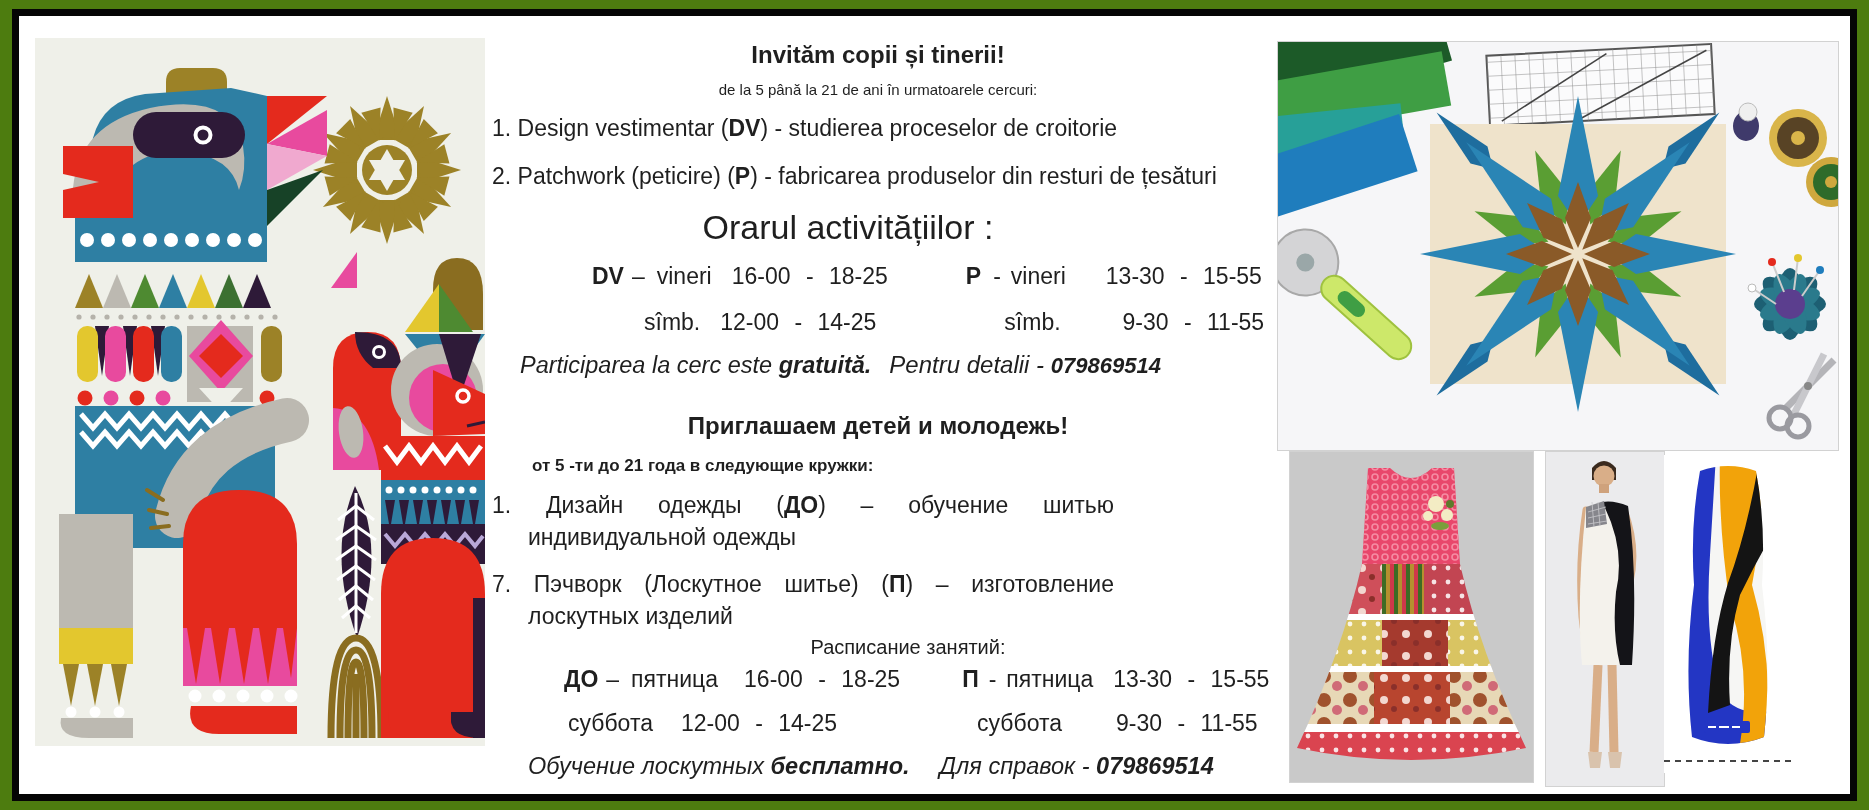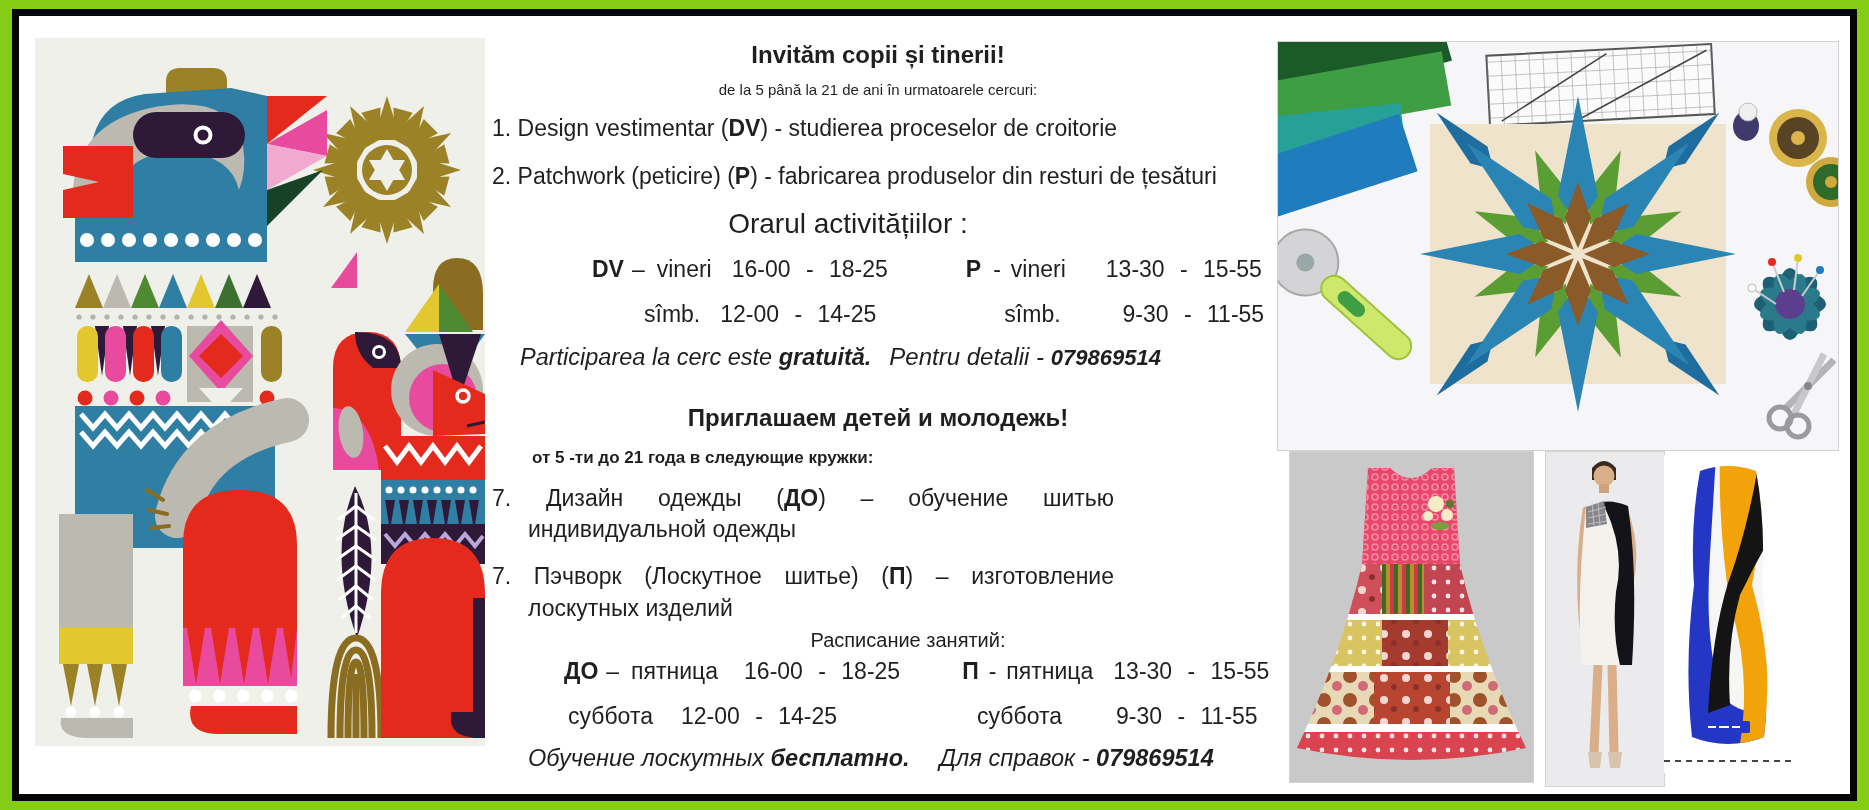--- a/index.html
+++ b/index.html
@@ -1,27 +1,27 @@
 <!DOCTYPE html>
 <html><head>
 <meta charset="utf-8">
 <style>
   html,body{margin:0;padding:0;background:#ffffff;}
-  .page{position:relative;width:1869px;height:810px;background:#84cc16;overflow:hidden;
+  .page{position:relative;width:1869px;height:810px;background:#4d7c0f;overflow:hidden;
         font-family:"Liberation Sans","DejaVu Sans",sans-serif;color:#1f1f1f;}
   .frame{position:absolute;left:12px;top:9px;right:12px;bottom:9px;border:7px solid #050505;background:#ffffff;}
   .abs{position:absolute;}
   
   .text-col{position:absolute;left:492px;top:40px;width:772px;font-size:23px;line-height:1.28;}
   .tc{text-align:center;}
   .b{font-weight:bold;}
   .title{font-size:24px;font-weight:bold;text-align:center;}
   .sub{font-size:15px;text-align:center;margin-top:9px;}
   .item{margin-top:15px;font-size:23px;}
-  .sched-title{font-size:28px;text-align:center;margin-top:14px;}
+  .sched-title{font-size:34px;text-align:center;margin-top:14px;}
   .sched{display:flex;align-items:baseline;font-size:23px;margin-top:13px;white-space:nowrap;}
   .time{word-spacing:9px;}
   .footer{margin-top:13px;font-size:23.5px;font-style:italic;white-space:nowrap;}
   .ru-block{margin-top:30px;}
   .ru-item{margin-top:14px;padding-left:36px;text-indent:-36px;text-align:justify;width:586px;font-size:23px;line-height:1.38;}
   
   .photo{box-shadow:0 0 0 1px #d2d2d2;}
   svg{display:block;}
 </style>
 </head>
@@ -257,21 +257,21 @@
       <span style="margin-right:62px">sîmb.</span>
       <span class="time">9-30 - 11-55</span>
     </div>
     <div class="footer" style="margin-left:28px">
       <span>Participarea la cerc este </span><span class="b">gratuită.</span><span style="margin-left:18px;font-size:24px">Pentru detalii - </span><span class="b" style="font-size:22px">079869514</span>
     </div>
 
     <div class="ru-block">
       <div class="title">Приглашаем детей и молодежь!</div>
       <div class="b" style="margin-top:13px;margin-left:40px;font-size:17px">от 5 -ти  до 21 года в следующие кружки:</div>
-      <div class="ru-item"><span>7.  Дизайн одежды (</span><span class="b">ДО</span><span>) – обучение шитью индивидуальной одежды</span></div>
+      <div class="ru-item"><span>1.  Дизайн одежды (</span><span class="b">ДО</span><span>) – обучение шитью индивидуальной одежды</span></div>
       <div class="ru-item" style="margin-top:15px"><span>7.  Пэчворк (Лоскутное шитье) (</span><span class="b">П</span><span>) – изготовление лоскутных изделий</span></div>
       <div class="tc" style="margin-top:3px;font-size:20px;padding-left:60px">Расписание занятий:</div>
       <div class="sched" style="margin-left:72px;margin-top:4px">
         <span class="b" style="margin-right:8px">ДО</span>
         <span style="margin-right:12px">–</span>
         <span style="margin-right:26px">пятница</span>
         <span class="time" style="margin-right:62px">16-00 - 18-25</span>
         <span class="b" style="margin-right:10px">П</span>
         <span style="margin-right:10px">-</span>
         <span style="margin-right:20px">пятница</span>

